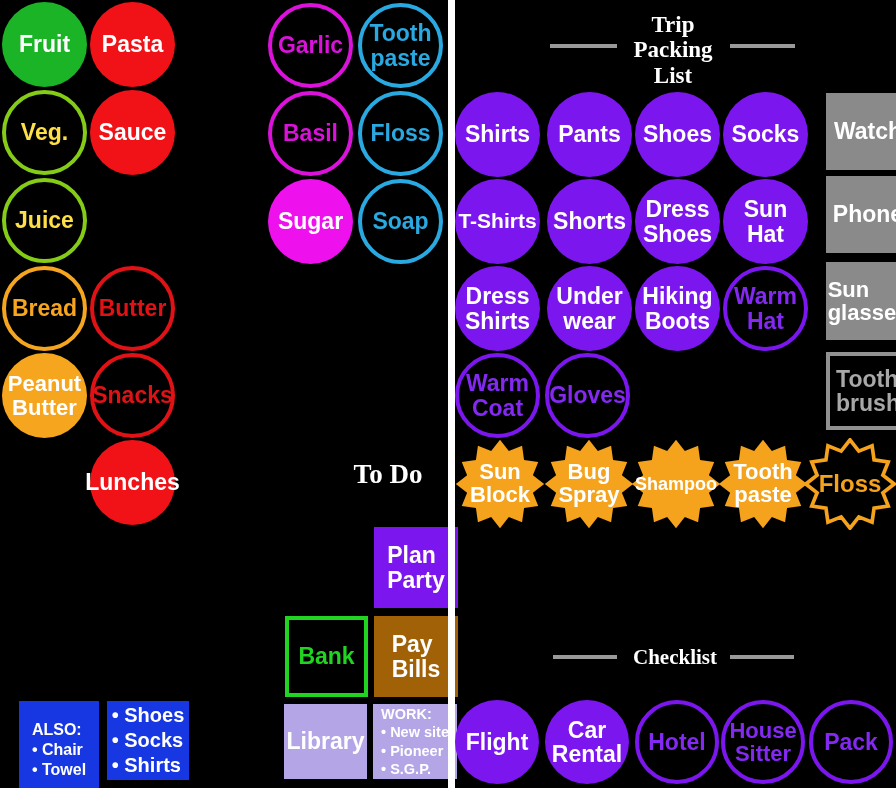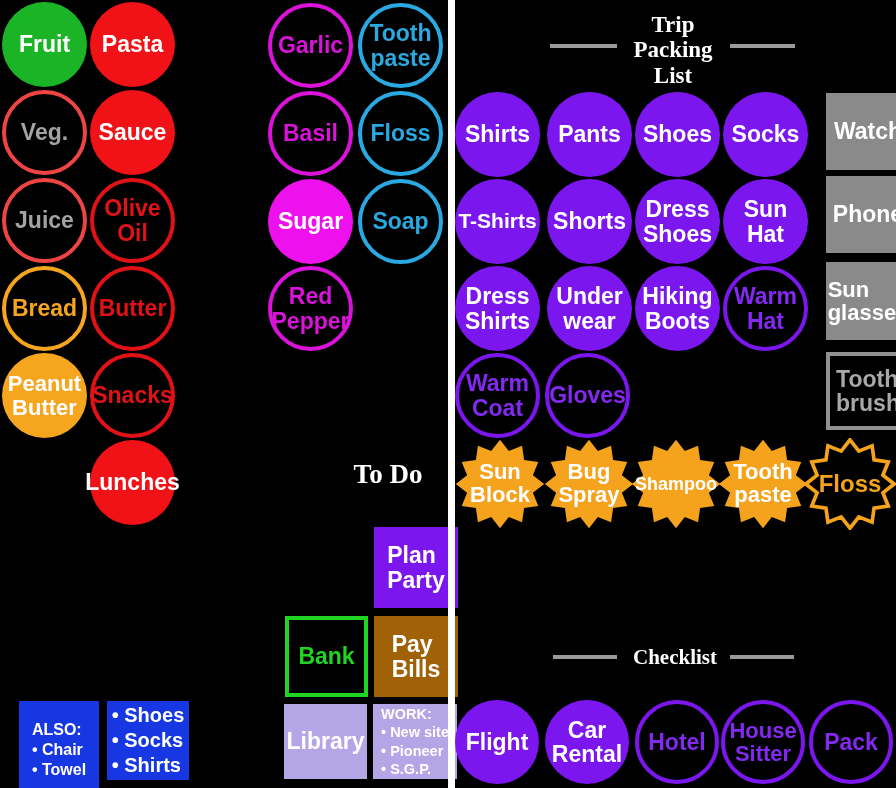--- a/index.html
+++ b/index.html
@@ -4,21 +4,21 @@
 <style>
   html,body{margin:0;padding:0;background:#000;}
   #stage{position:relative;width:896px;height:788px;background:#000;overflow:hidden;
          font-family:"Liberation Sans",sans-serif;font-weight:bold;color:#fff;}
   .c{position:absolute;width:85px;height:85px;border-radius:50%;display:flex;align-items:center;
      justify-content:center;text-align:center;font-size:23px;line-height:1.05;white-space:pre-line;
      box-sizing:border-box;}
   .sq{position:absolute;display:flex;align-items:center;justify-content:center;
       font-size:23px;line-height:1.05;white-space:pre-line;box-sizing:border-box;margin-left:16px;}
   .f-green{background:#1bb427;color:#fff}
-  .o-green{border:4px solid #ef4444;color:#a3a3a3}
+  .o-green{border:4px solid #84cc16;color:#fde047}
   .f-red{background:#f01216;color:#fff}
   .o-red{border:4px solid #e01216;color:#e01216}
   .f-orange{background:#f6a51e;color:#fff}
   .o-orange{border:4px solid #f6a51e;color:#f6a51e}
   .f-magenta{background:#ee11ee;color:#fff}
   .o-magenta{border:4px solid #da12da;color:#da12da}
   .o-cyan{border:4px solid #2aa9e1;color:#2aa9e1}
   .f-purple{background:#7b16ee;color:#fff}
   .o-purple{border:4px solid #7b16ee;color:#8429f2}
   .f-gray{background:#8a8a8a;color:#fff}
@@ -47,30 +47,26 @@
 <div id="stage">
 
   <div class="c f-green" style="left:2px;top:2px">Fruit</div>
   <div class="c o-green" style="left:2px;top:90px">Veg.</div>
   <div class="c o-green" style="left:2px;top:178px">Juice</div>
   <div class="c o-orange" style="left:2px;top:266px">Bread</div>
   <div class="c f-orange" style="left:2px;top:353px;font-size:22px">Peanut
 Butter</div>
   <div class="c f-red" style="left:90px;top:2px">Pasta</div>
   <div class="c f-red" style="left:90px;top:90px">Sauce</div>
-  <div class="c o-red" style="left:90px;top:178px">Olive
-Oil</div>
   <div class="c o-red" style="left:90px;top:266px">Butter</div>
   <div class="c o-red" style="left:90px;top:353px">Snacks</div>
   <div class="c f-red" style="left:90px;top:440px">Lunches</div>
   <div class="c o-magenta" style="left:268px;top:3px">Garlic</div>
   <div class="c o-magenta" style="left:268px;top:91px">Basil</div>
   <div class="c f-magenta" style="left:268px;top:179px">Sugar</div>
-  <div class="c o-magenta" style="left:268px;top:266px">Red
-Pepper</div>
   <div class="c o-cyan" style="left:358px;top:3px">Tooth
 paste</div>
   <div class="c o-cyan" style="left:358px;top:91px">Floss</div>
   <div class="c o-cyan" style="left:358px;top:179px">Soap</div>
 
   <div class="ttl" style="left:344px;top:459px;width:88px;font-size:27px">To Do</div>
 
   <div class="sq f-purple" style="left:358px;top:527px;width:84px;height:81px">Plan
 Party</div>
   <div class="sq o-bgreen" style="left:269px;top:616px;width:83px;height:81px">Bank</div>

